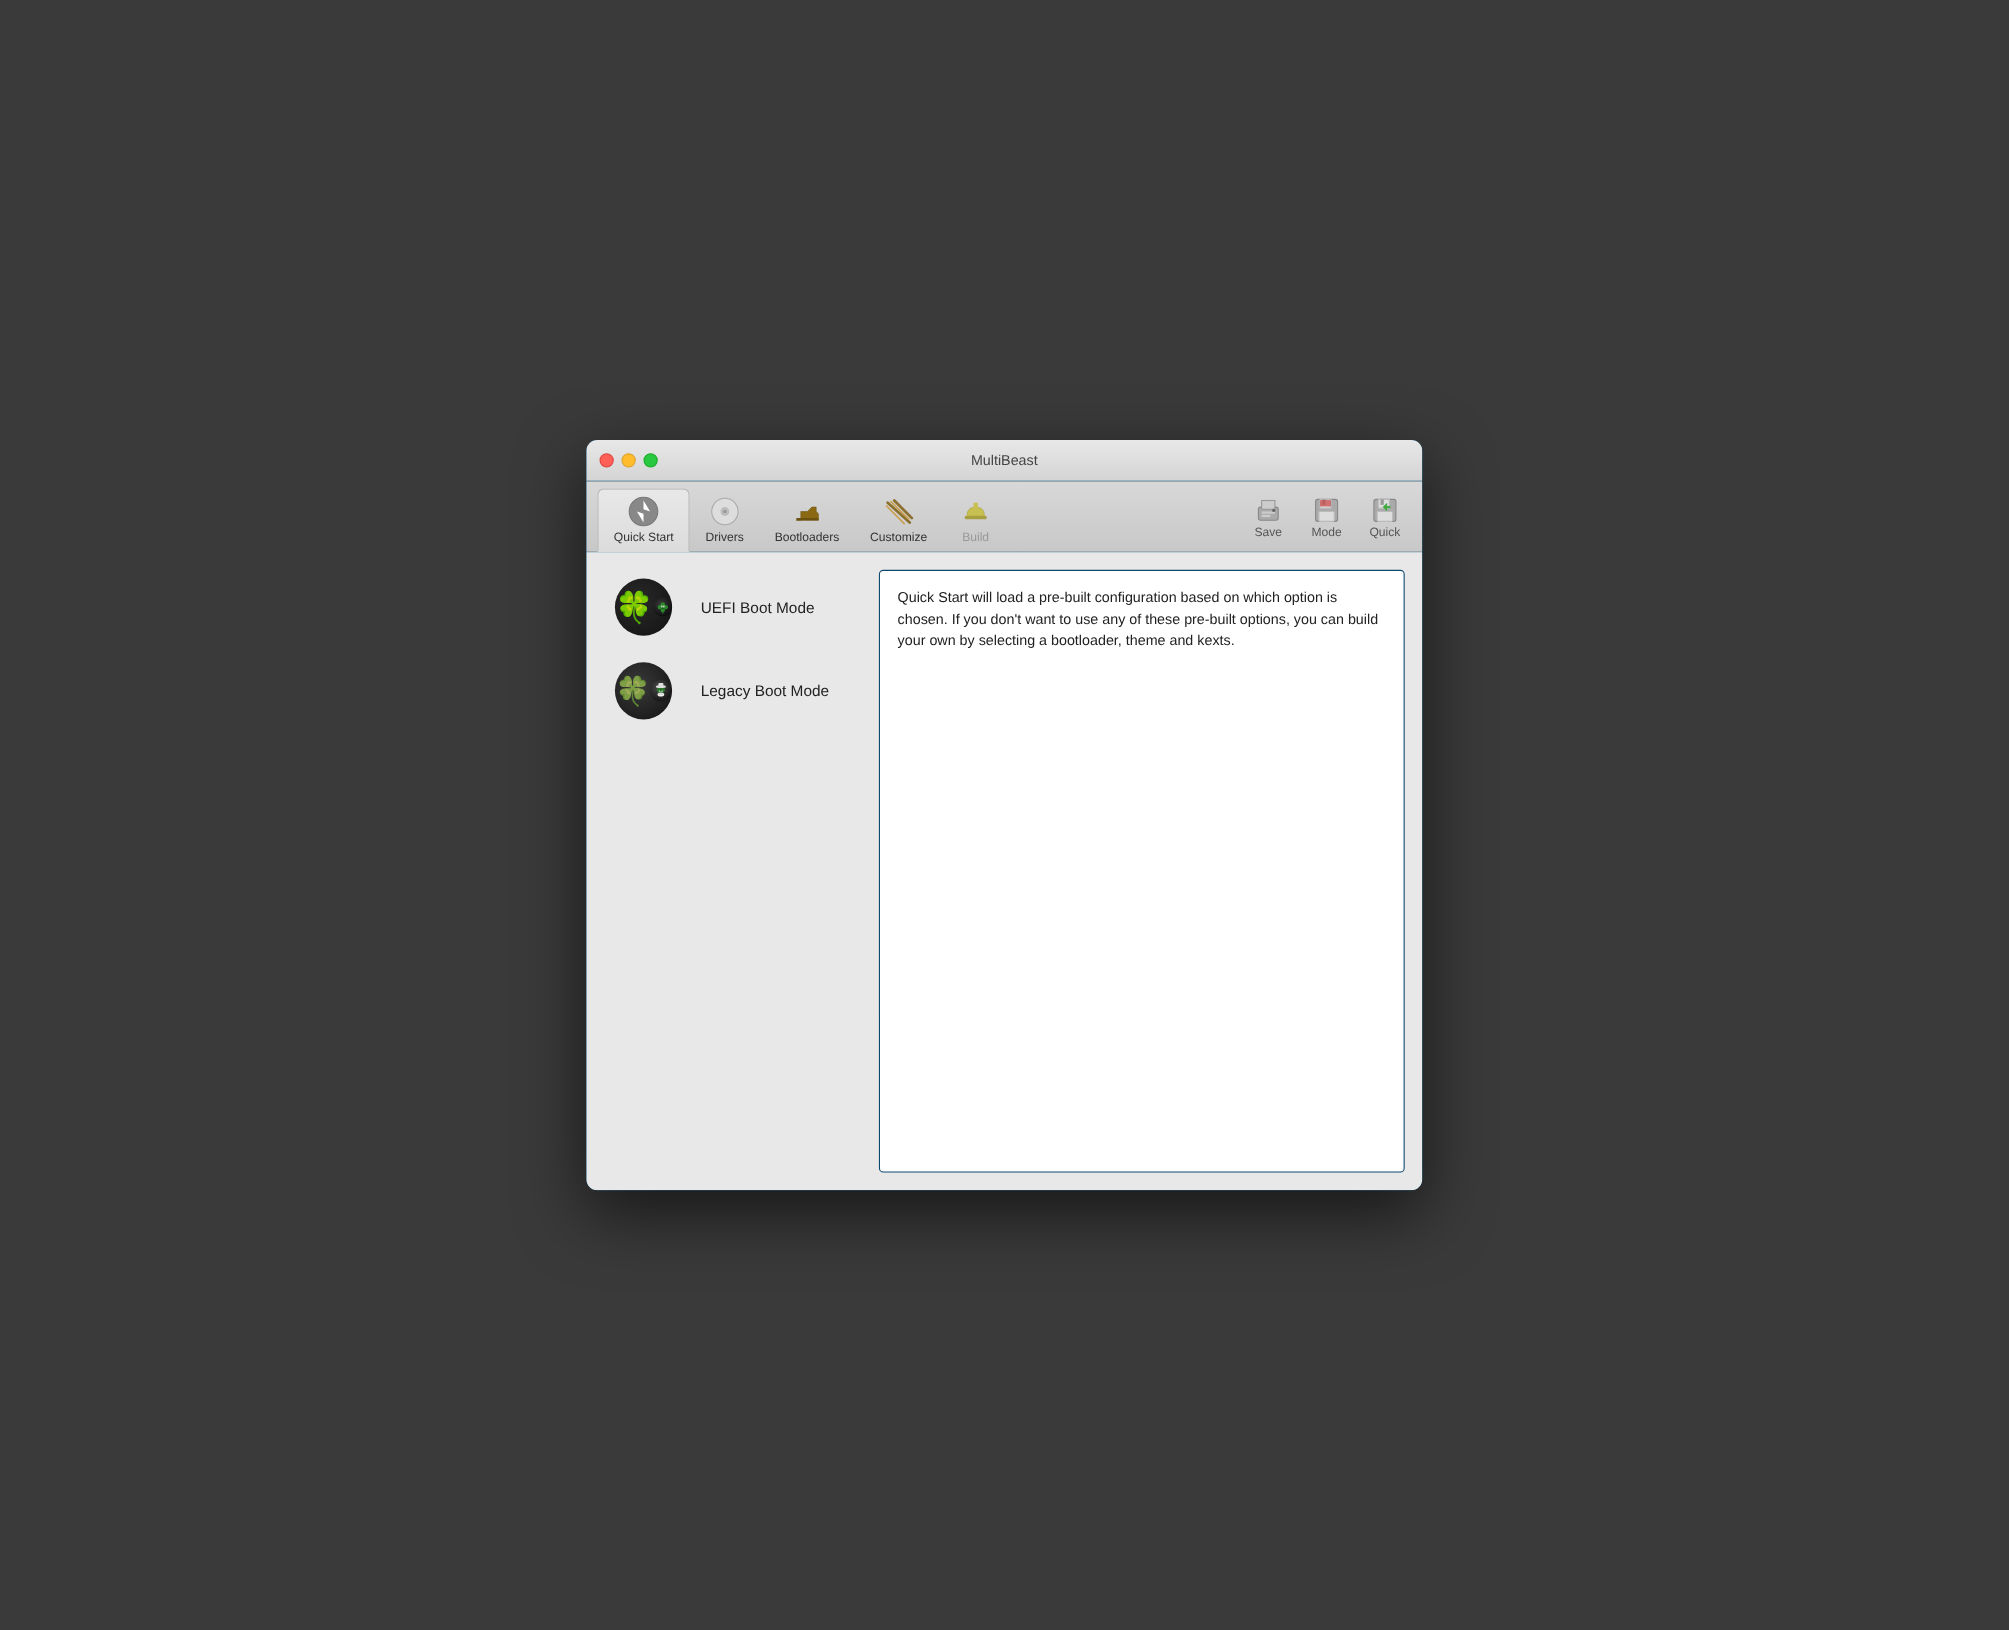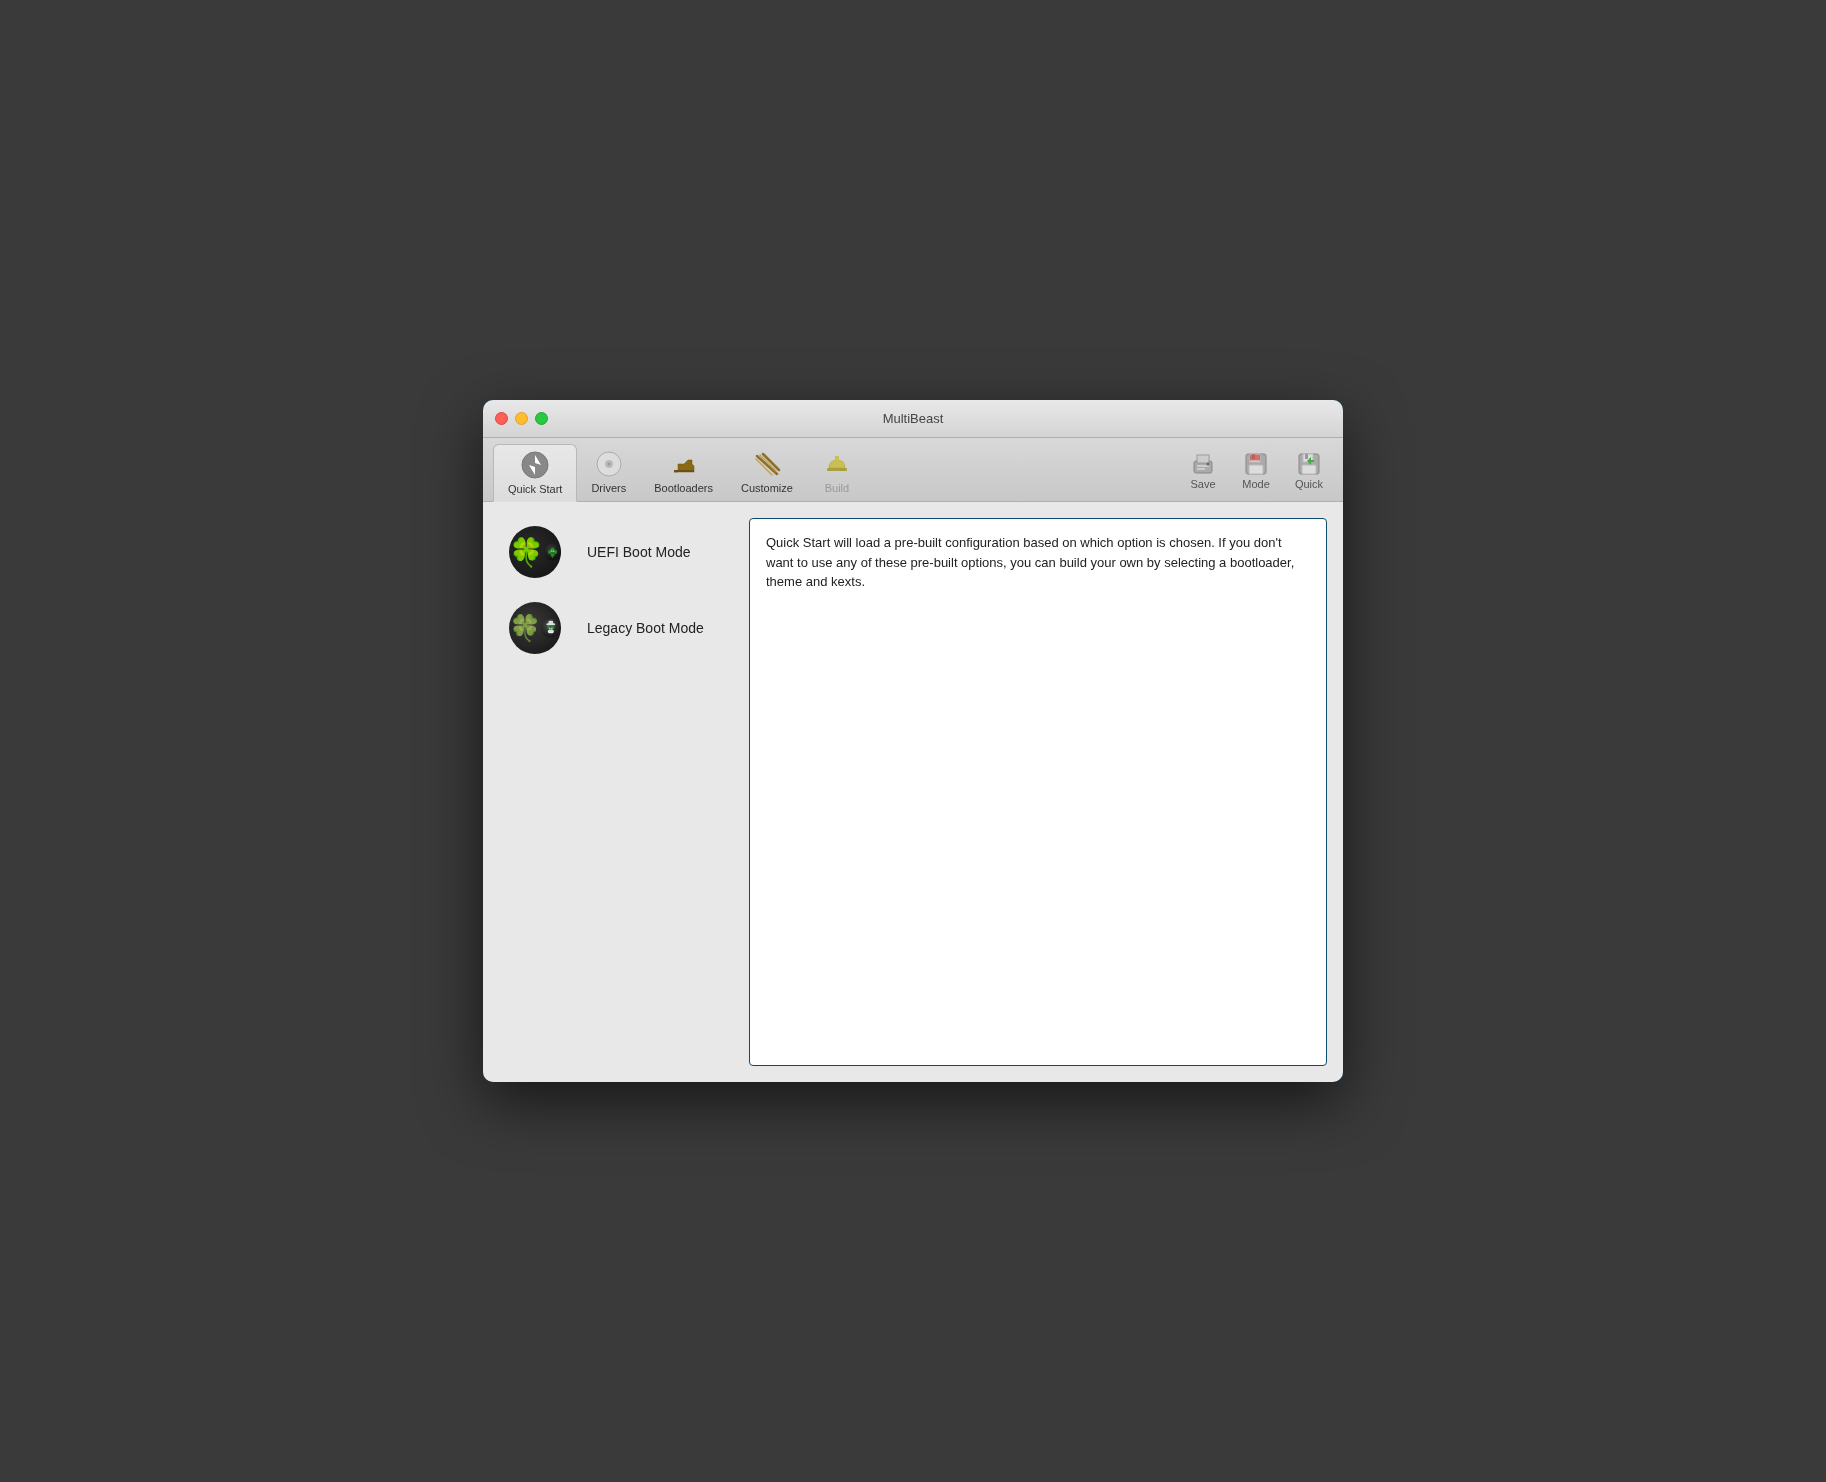--- a/index.html
+++ b/index.html
@@ -7,21 +7,21 @@
     body {
       background: #3a3a3a;
       display: flex;
       justify-content: center;
       align-items: center;
       min-height: 100vh;
       font-family: -apple-system, BlinkMacSystemFont, 'Helvetica Neue', Helvetica, Arial, sans-serif;
     }
 
     .window {
-      width: 860px;
+      width: 760px;
       background: #0369a1;
       border-radius: 10px;
       box-shadow: 0 20px 60px rgba(0,0,0,0.6);
       overflow: hidden;
     }
 
     
     .title-bar {
       background: linear-gradient(to bottom, #e8e8e8, #d4d4d4);
       height: 38px;
@@ -77,21 +77,21 @@
       display: flex;
       align-items: center;
       gap: 5px;
       padding-bottom: 6px;
     }
 
     .toolbar-item {
       display: flex;
       flex-direction: column;
       align-items: center;
-      justify-content: flex-start;
+      justify-content: center;
       padding: 4px 14px 6px 14px;
       cursor: pointer;
       border-radius: 6px 6px 0 0;
       min-width: 60px;
       border: none;
       background: transparent;
     }
 
     .toolbar-item.active {
       background: linear-gradient(to bottom, #e8e8e8, #dcdcdc);

